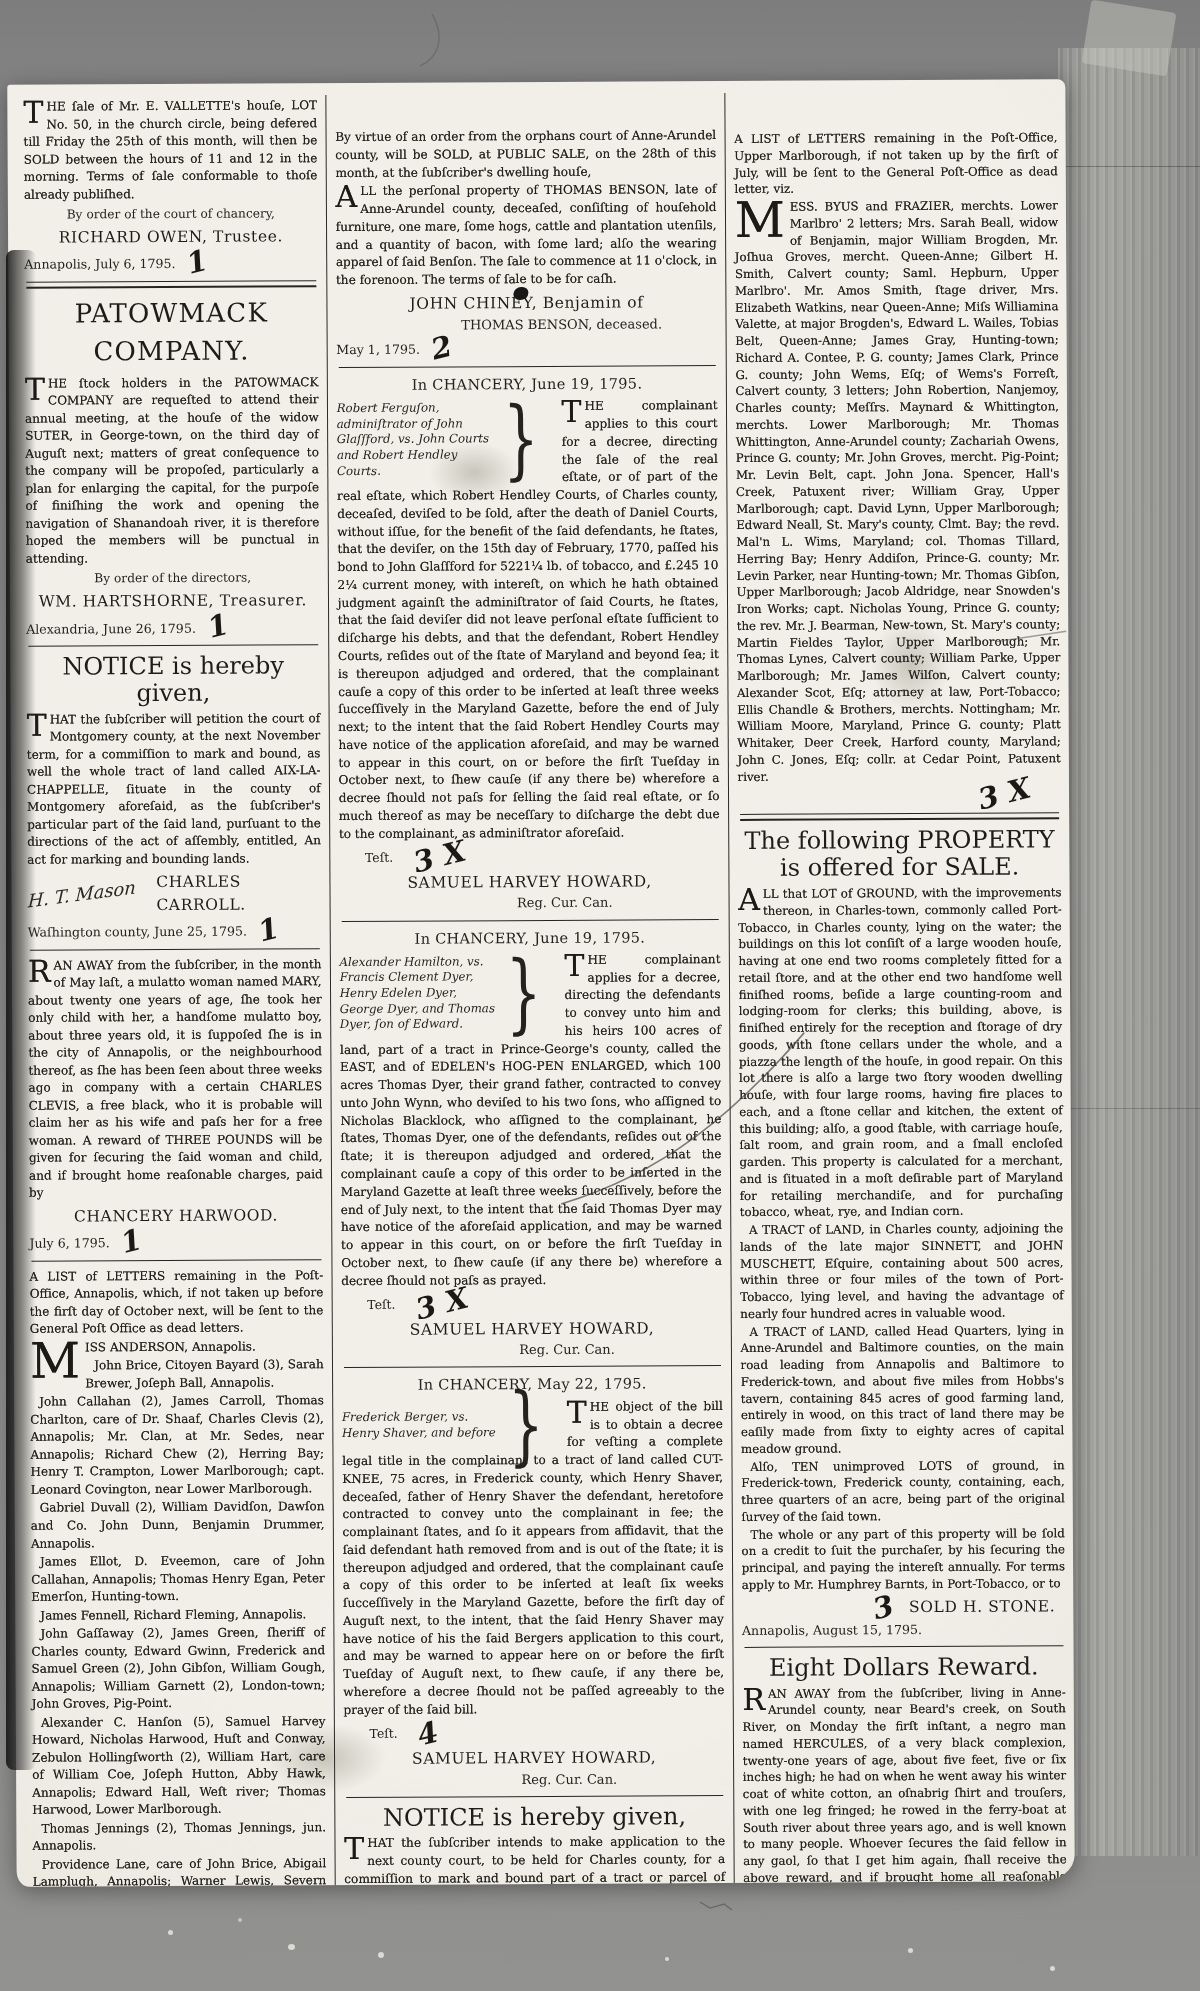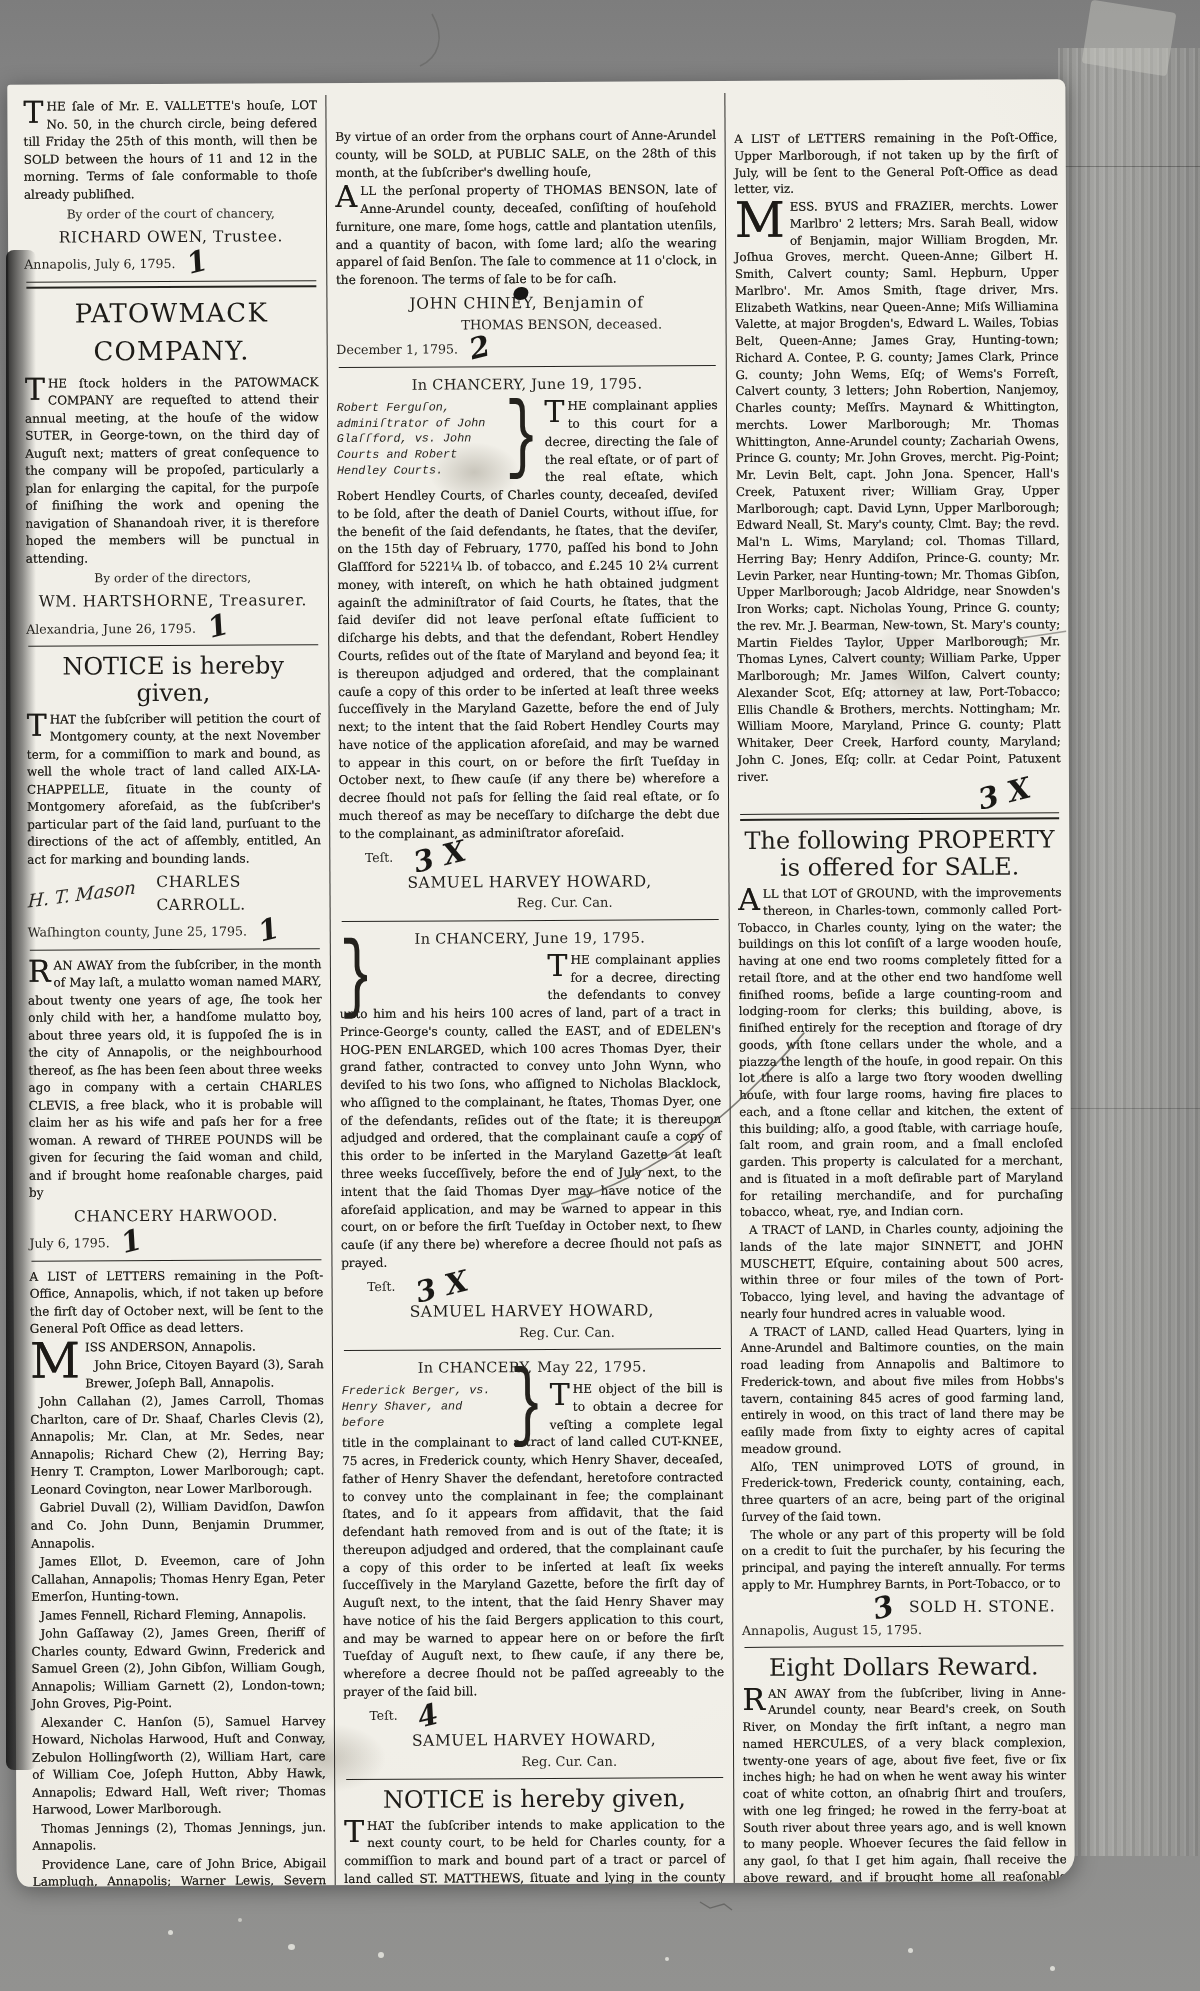--- a/index.html
+++ b/index.html
@@ -51,21 +51,21 @@
   .col+.col{border-left:1px solid #2b2a26;margin-left:8px;padding-left:9px;}
   .rule{margin:7px 2px;}
   .rule.single{border-top:1.6px solid #24231f;}
   .rule.double{height:4px;border-top:1.2px solid #24231f;border-bottom:2.6px solid #24231f;}
   .heading{text-align:center;margin:3px 0 4px;color:#1e1c18;}
   .heading.xl{font-size:26px;letter-spacing:1.2px;}
   .heading.lg{font-size:24px;line-height:1.12;}
   .court{text-align:center;font-size:14.5px;margin:1px 0 3px;letter-spacing:.3px;}
   .dropcap{float:left;font-size:30px;line-height:24px;padding:2px 3px 0 0;color:#1c1a16;}
   .dropcap.huge{font-size:49px;line-height:40px;padding-right:5px;}
-  .parties-wrap{float:left;width:53%;display:flex;align-items:center;gap:2px;margin:2px 6px 2px 0;font-family:Liberation Mono, monospace;}
+  .parties-wrap{float:left;width:53%;display:flex;align-items:center;gap:2px;margin:2px 23px 2px 0;}
   .parties{font-style:italic;font-size:11.8px;line-height:1.32;text-align:left;}
   .brace{font-size:56px;line-height:.85;transform:scaleY(1.55);color:#24221d;}
   .byline{text-align:center;font-size:12.2px;margin-top:2px;}
   .sigrow{display:flex;justify-content:center;align-items:center;gap:16px;margin:2px 0 0;}
   .sigrow.right{justify-content:flex-end;padding-right:10px;}
   .sig{font-size:15.5px;letter-spacing:.6px;color:#1d1b17;}
   .sig2{text-align:center;font-size:13px;padding-left:70px;}
   .testrow{display:flex;gap:20px;align-items:center;margin:2px 0 0 26px;font-size:12.4px;}
   .daterow{display:flex;align-items:flex-end;gap:12px;font-size:12.6px;margin-top:2px;}
   .endrow{display:flex;justify-content:flex-end;padding-right:30px;margin-top:-2px;}
@@ -159,21 +159,21 @@
         <div class="col col2">
           <section class="sec">
             <p class="para">By virtue of an order from the orphans court of Anne-Arundel county, will be SOLD, at PUBLIC SALE, on the 28th of this month, at the ſubſcriber's dwelling houſe,</p>
             <p class="para hasdrop"><span class="dropcap">A</span>LL the perſonal property of THOMAS BENSON, late of Anne-Arundel county, deceaſed, conſiſting of houſehold furniture, one mare, ſome hogs, cattle and plantation utenſils, and a quantity of bacon, with ſome lard; alſo the wearing apparel of ſaid Benſon. The ſale to commence at 11 o'clock, in the forenoon. The terms of ſale to be for caſh.</p>
             <div style="clear: both;"></div>
             <div class="sigrow">
               <span class="sig">JOHN CHINEY, Benjamin of</span>
             </div>
             <div class="sig2">THOMAS BENSON, deceased.</div>
             <div class="daterow">
-              <span class="dateline">December 1, 1795.</span>
+              <span class="dateline">May 1, 1795.</span>
               <span class="hand">2</span>
             </div>
           </section>
           <section class="sec">
             <div class="rule single"></div>
             <div class="court">In CHANCERY, June 19, 1795.</div>
             <div class="parties-wrap">
               <div class="parties">Robert Ferguſon, adminiſtrator of John Glaſſford, vs. John Courts and Robert Hendley Courts.</div>
               <div class="brace">}</div>
             </div>
@@ -185,20 +185,21 @@
             </div>
             <div class="sigrow">
               <span class="sig">SAMUEL HARVEY HOWARD,</span>
             </div>
             <div class="sig2">Reg. Cur. Can.</div>
           </section>
           <section class="sec">
             <div class="rule single"></div>
             <div class="court">In CHANCERY, June 19, 1795.</div>
             <div class="parties-wrap">
+              <div class="parties">Alexander Hamilton, vs. Francis Clement Dyer, Henry Edelen Dyer, George Dyer, and Thomas Dyer, ſon of Edward.</div>
               <div class="brace">}</div>
             </div>
             <p class="para hasdrop"><span class="dropcap">T</span>HE complainant applies for a decree, directing the defendants to convey unto him and his heirs 100 acres of land, part of a tract in Prince-George's county, called the EAST, and of EDELEN's HOG-PEN ENLARGED, which 100 acres Thomas Dyer, their grand father, contracted to convey unto John Wynn, who deviſed to his two ſons, who aſſigned to Nicholas Blacklock, who aſſigned to the complainant, he ſtates, Thomas Dyer, one of the defendants, reſides out of the ſtate; it is thereupon adjudged and ordered, that the complainant cauſe a copy of this order to be inſerted in the Maryland Gazette at leaſt three weeks ſucceſſively, before the end of July next, to the intent that the ſaid Thomas Dyer may have notice of the aforeſaid application, and may be warned to appear in this court, on or before the firſt Tueſday in October next, to ſhew cauſe (if any there be) wherefore a decree ſhould not paſs as prayed.</p>
             <div style="clear: both;"></div>
             <div class="testrow">
               <span class="test">Teſt.</span>
               <span class="hand">3 X</span>
             </div>
             <div class="sigrow">
               <span class="sig">SAMUEL HARVEY HOWARD,</span>

